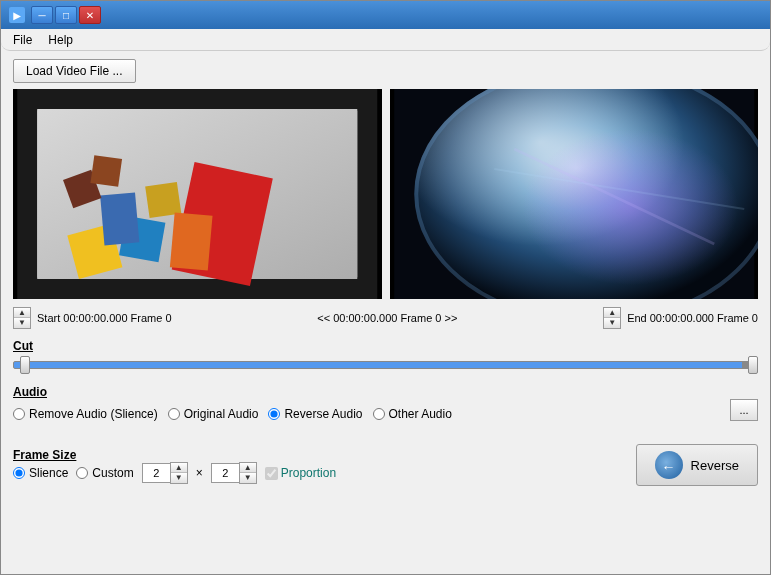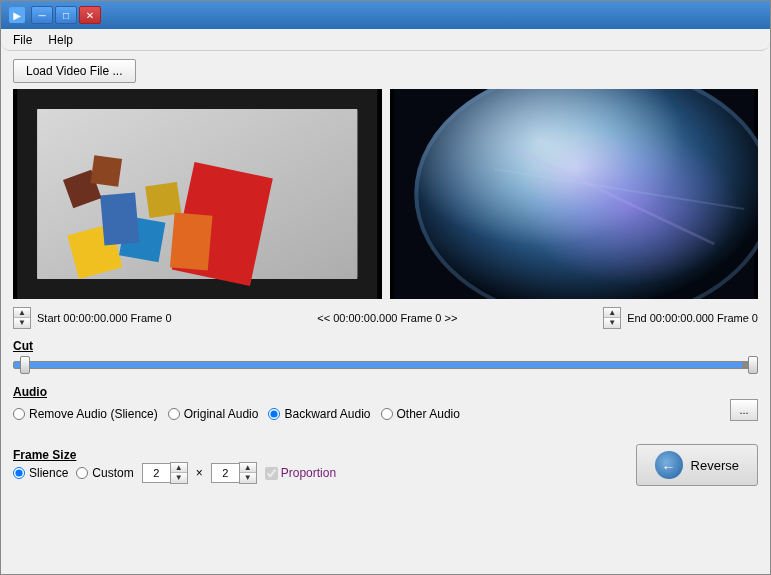--- a/index.html
+++ b/index.html
@@ -250,21 +250,21 @@
       display: flex;
       align-items: center;
       gap: 8px;
     }
     .checkbox-label {
       display: flex;
       align-items: center;
       gap: 3px;
       color: #666;
     }
-    input[type="checkbox"]:disabled + span { color: #701a75; }
+    input[type="checkbox"]:disabled + span { color: #0f766e; }
   </style>
 </head>
 <body>
 
 <div class="window">
 
   <div class="title-bar">
     <div class="title-bar-icon">
       <span>▶</span>
     </div>
@@ -376,21 +376,21 @@
         <label class="radio-group">
           <input class="radio-input" type="radio" name="audio" style="">
           <span>Remove Audio (Slience)</span>
         </label>
         <label class="radio-group">
           <input class="radio-input" type="radio" name="audio" style="">
           <span>Original Audio</span>
         </label>
         <label class="radio-group">
           <input class="radio-input" type="radio" name="audio" checked="" style="">
-          <span>Backward Audio</span>
+          <span>Reverse Audio</span>
         </label>
         <label class="radio-group">
           <input class="radio-input" type="radio" name="audio" style="">
           <span>Other Audio</span>
         </label>
         <button class="dotdotdot-btn">...</button>
       </div>
     </div>
 
     <div class="bottom-row">

